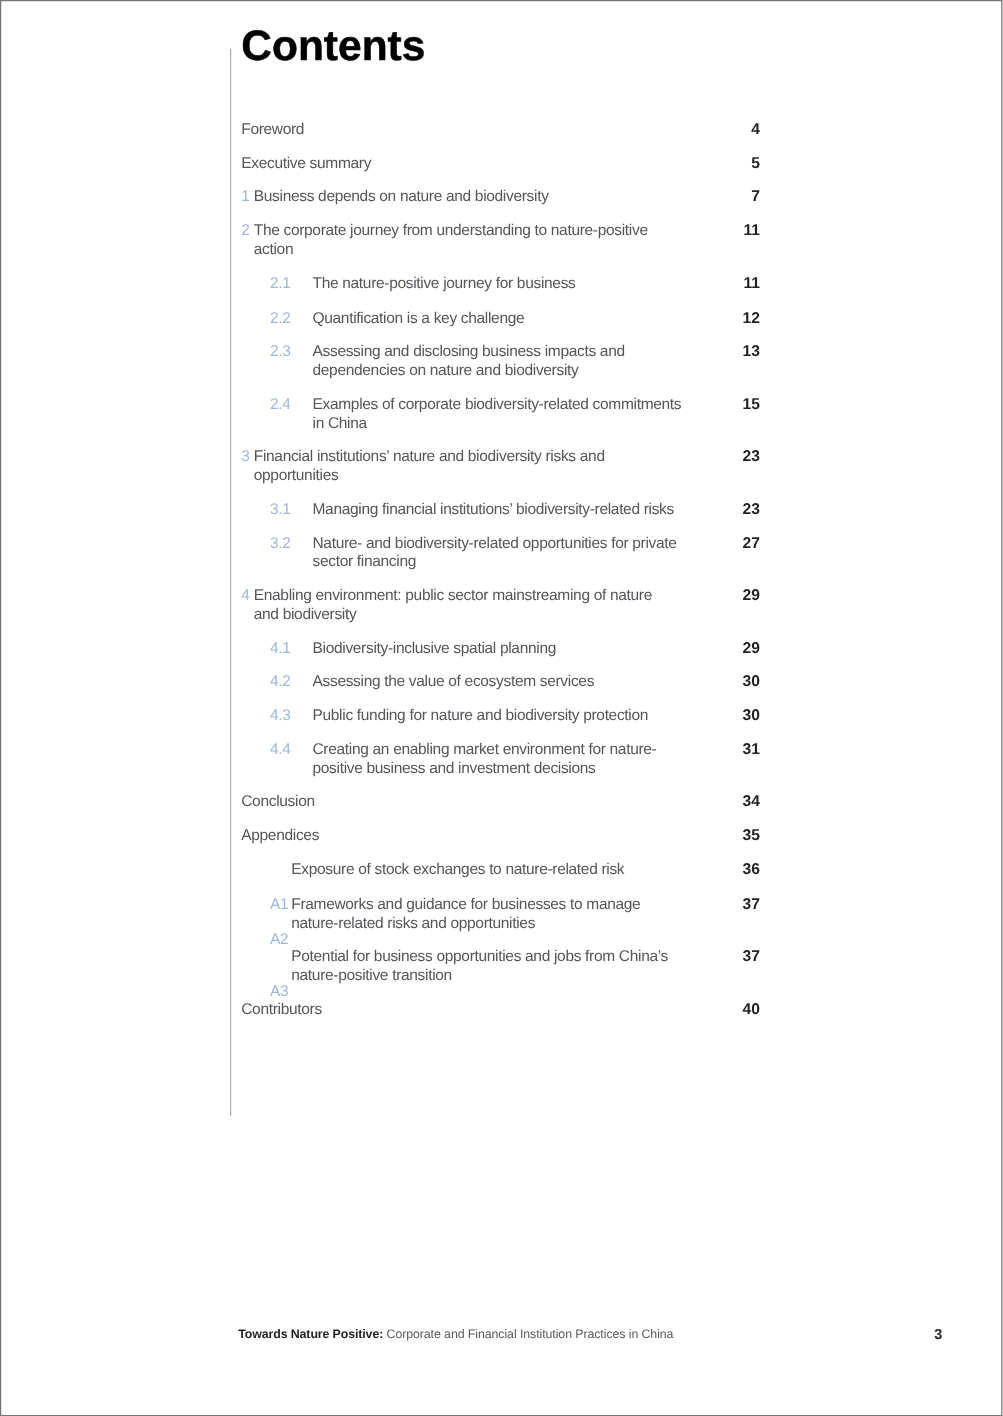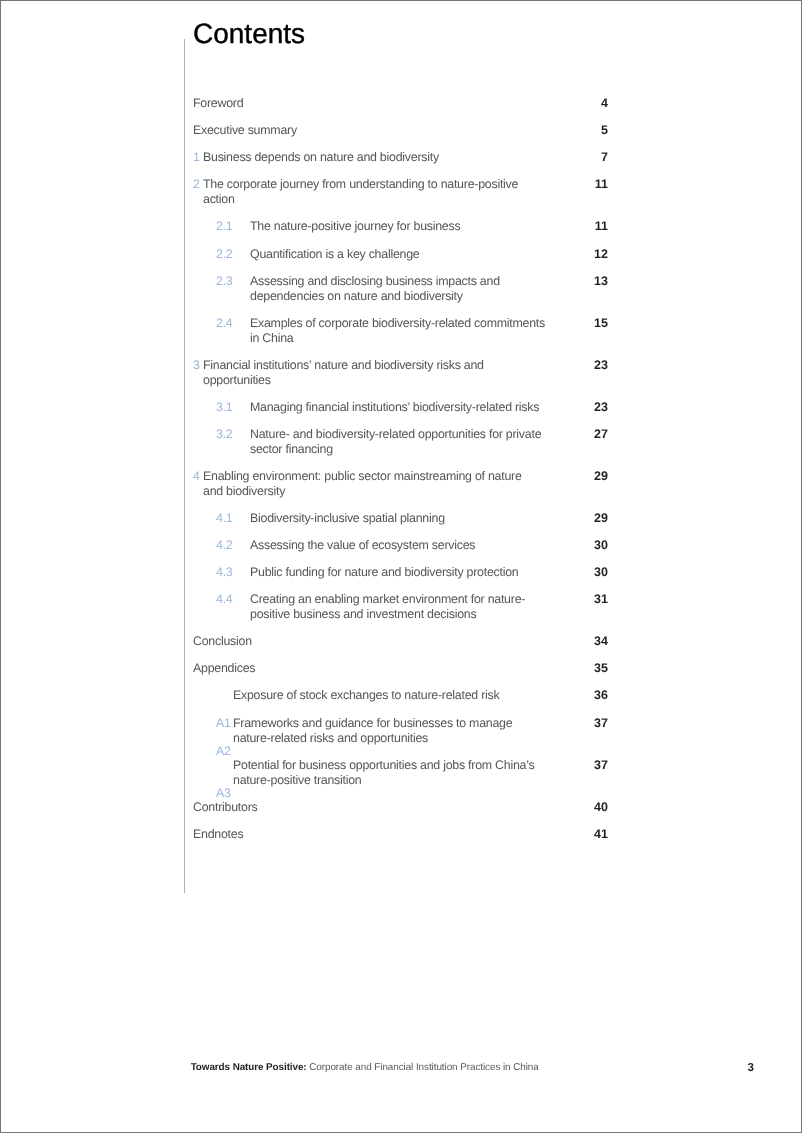--- a/index.html
+++ b/index.html
@@ -19,22 +19,22 @@
   .rule{
     position:absolute;
     left:183.6px;top:38.8px;
     width:1.2px;height:854.1px;
     background:#b0b2b5;
   }
 
   .title{
     position:absolute;
     left:192.9px;top:7.5px;
-    font-size:28px;
-    font-weight:400;
+    font-size:34px;
+    font-weight:700;
     letter-spacing:0px;
     -webkit-text-stroke:0.4px currentColor;
     color:#000000;
     line-height:1;
     margin-top:12px;
   }
 
   .toc{
     position:absolute;
     left:193px;top:96px;
@@ -204,24 +204,19 @@
       <div class="entry lvlA">
     <span class="num">A3</span>
     <span class="txt">Potential for business opportunities and jobs from China’s nature-positive transition</span>
     <span class="pg">37</span>
   </div>
       <div class="entry lvl0">
 
     <span class="txt">Contributors</span>
     <span class="pg">40</span>
   </div>
-      <div class="entry lvl0">
-
-    <span class="txt">Endnotes</span>
-    <span class="pg">41</span>
-  </div>
     </div>
   <div class="footer">
     <b>Towards Nature Positive:</b>
     <span>Corporate and Financial Institution Practices in China</span>
     <span class="pgnum">3</span>
   </div>
 </div>
 
 </body></html>

